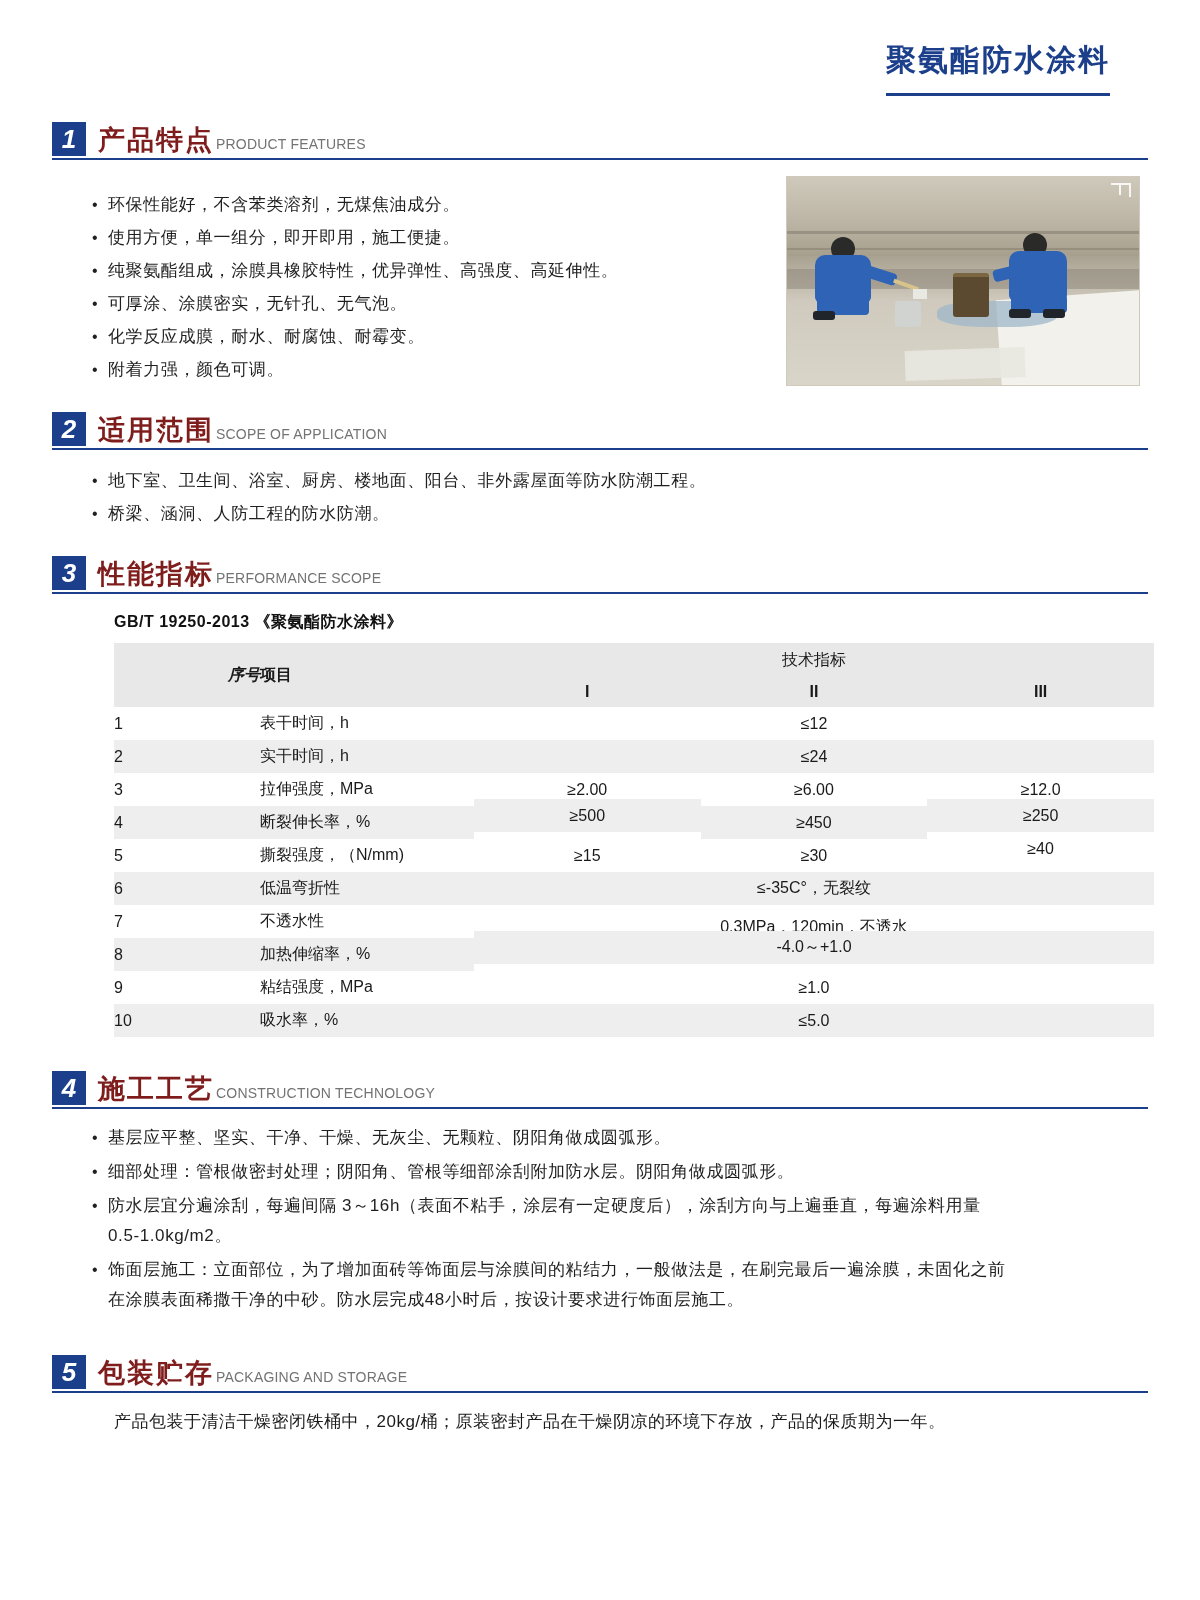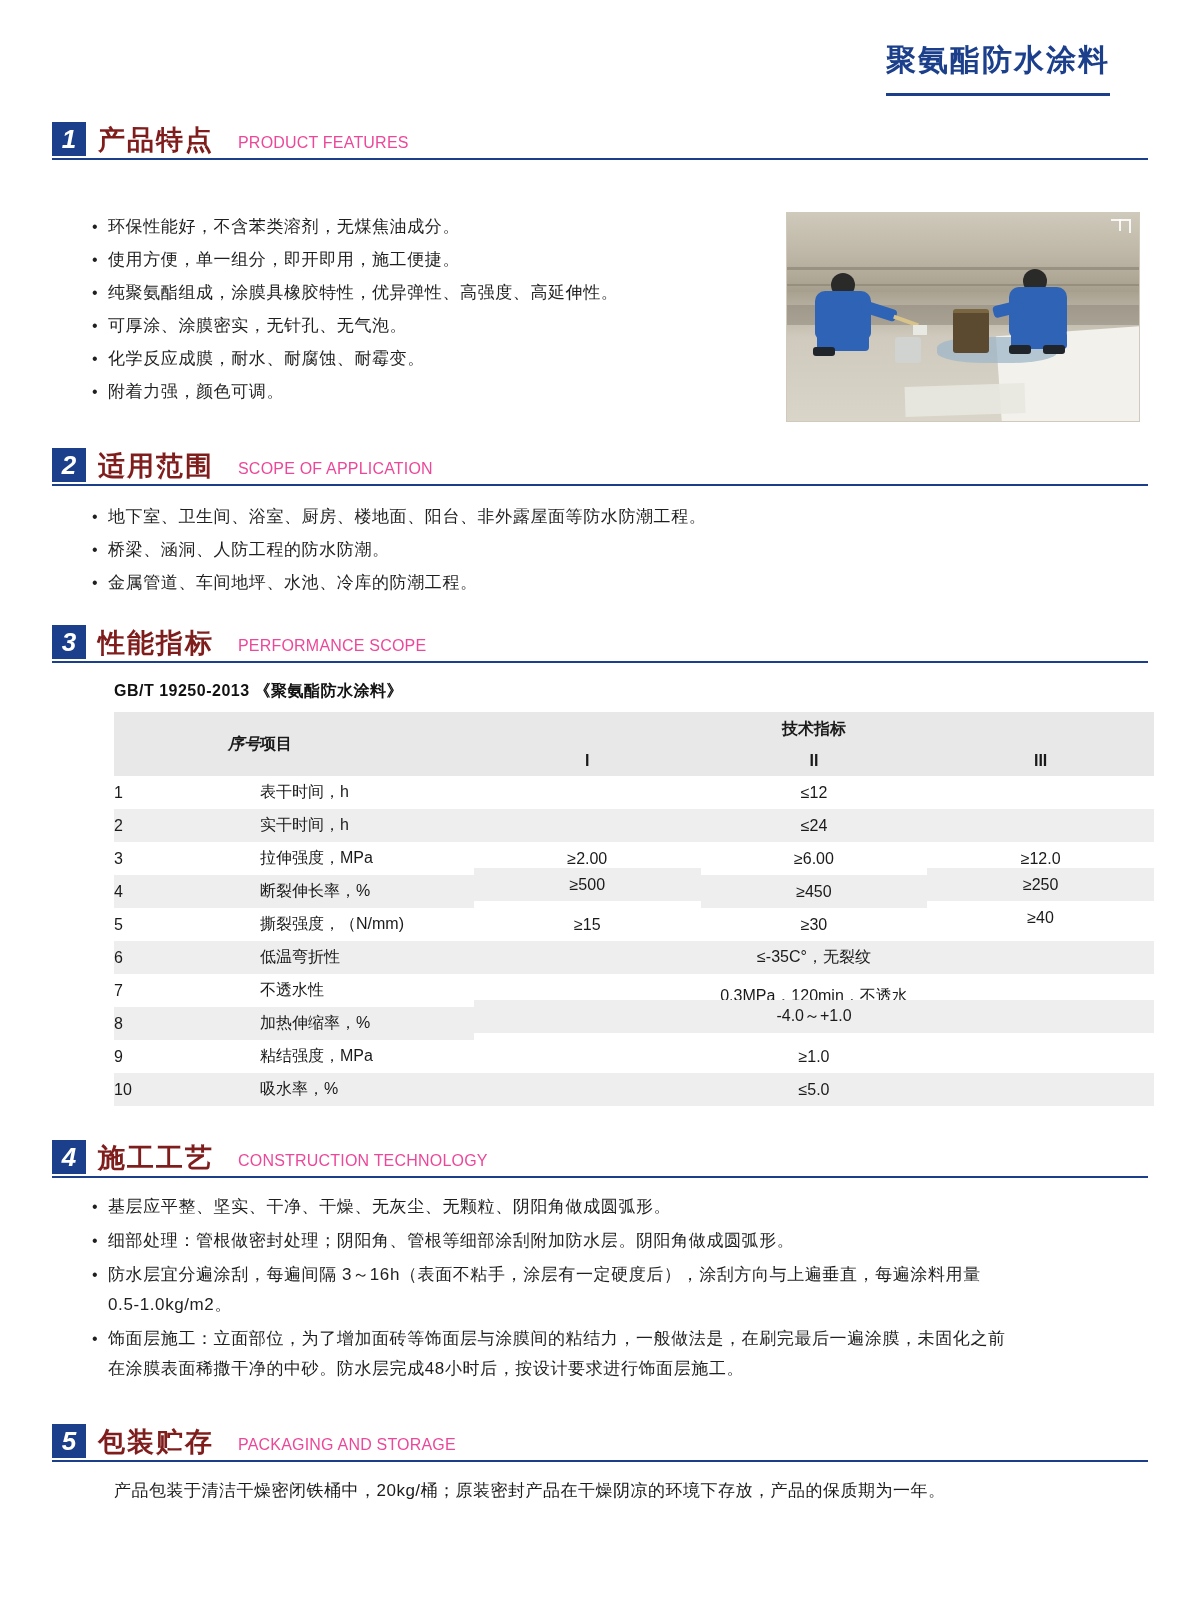--- a/index.html
+++ b/index.html
@@ -66,24 +66,24 @@
   }
   .sec-cn {
     font-size: 27px;
     font-weight: bold;
     color: #7f1d1d;
     letter-spacing: 2px;
     line-height: 1;
     padding-bottom: 2px;
   }
   .sec-en {
-    font-size: 16px;
-    color: #ec4899;
+    font-size: 14px;
+    color: #737373;
     letter-spacing: 0.2px;
-    margin-left: 24px;
+    margin-left: 2px;
     padding-bottom: 4px;
   }
 
   
   ul.bullets {
     list-style: none;
     margin: 14px 0 0 0;
     padding: 0 0 0 56px;
   }
   ul.bullets li {
@@ -98,22 +98,21 @@
     position: absolute;
     left: -16px;
     top: 0;
     color: #1f1f1f;
     font-size: 16px;
   }
 
   
   .sec1-body {
     display: flex;
-    align-items: flex-start;
-    margin-top: 36px;
+    align-items: flex-end;
   }
   .sec1-text { flex: 1 1 auto; }
   .photo {
     flex: none;
     width: 352px;
     height: 208px;
     margin-top: 16px;
     margin-right: 8px;
     position: relative;
     overflow: hidden;
@@ -188,21 +187,21 @@
     padding: 0;
     vertical-align: middle;
   }
   .hdr-row td {
     background: #e8e8e8;
     height: 34px;
   }
   .hdr-row.second td { height: 30px; }
   .th-no   { width: 118px; padding-left: 28px !important; font-weight: bold; text-align: right; font-style: italic; }
   .th-item { width: 214px; font-weight: bold; text-align: left; }
-  .th-tech { font-weight: bold; text-align: center; }
+  .th-tech { font-weight: normal; text-align: center; }
   .grade { text-align: center; font-weight: bold; }
   tr.row td { height: 33px; }
   tr.alt td { background: #eeeeee; }
   td.c-no { padding-left: 28px; width: 118px; }
   td.c-item { width: 214px; }
   td.c-val { text-align: center; }
   .val-up { position: relative; top: -7px; }
   .val-dn { position: relative; top: 6px; }
 
   
@@ -289,21 +288,20 @@
 
   <div class="section">
     <div class="sec-head">
       <div class="sec-num">2</div>
       <div class="sec-cn">适用范围</div>
       <div class="sec-en">SCOPE OF APPLICATION</div>
     </div>
     <ul class="bullets">
       <li>地下室、卫生间、浴室、厨房、楼地面、阳台、非外露屋面等防水防潮工程。</li>
       <li>桥梁、涵洞、人防工程的防水防潮。</li>
-      <li>金属管道、车间地坪、水池、冷库的防潮工程。</li>
     </ul>
   </div>
 
   <div class="section">
     <div class="sec-head">
       <div class="sec-num">3</div>
       <div class="sec-cn">性能指标</div>
       <div class="sec-en">PERFORMANCE SCOPE</div>
     </div>
     <div class="std-line">GB/T 19250-2013 《聚氨酯防水涂料》</div>

